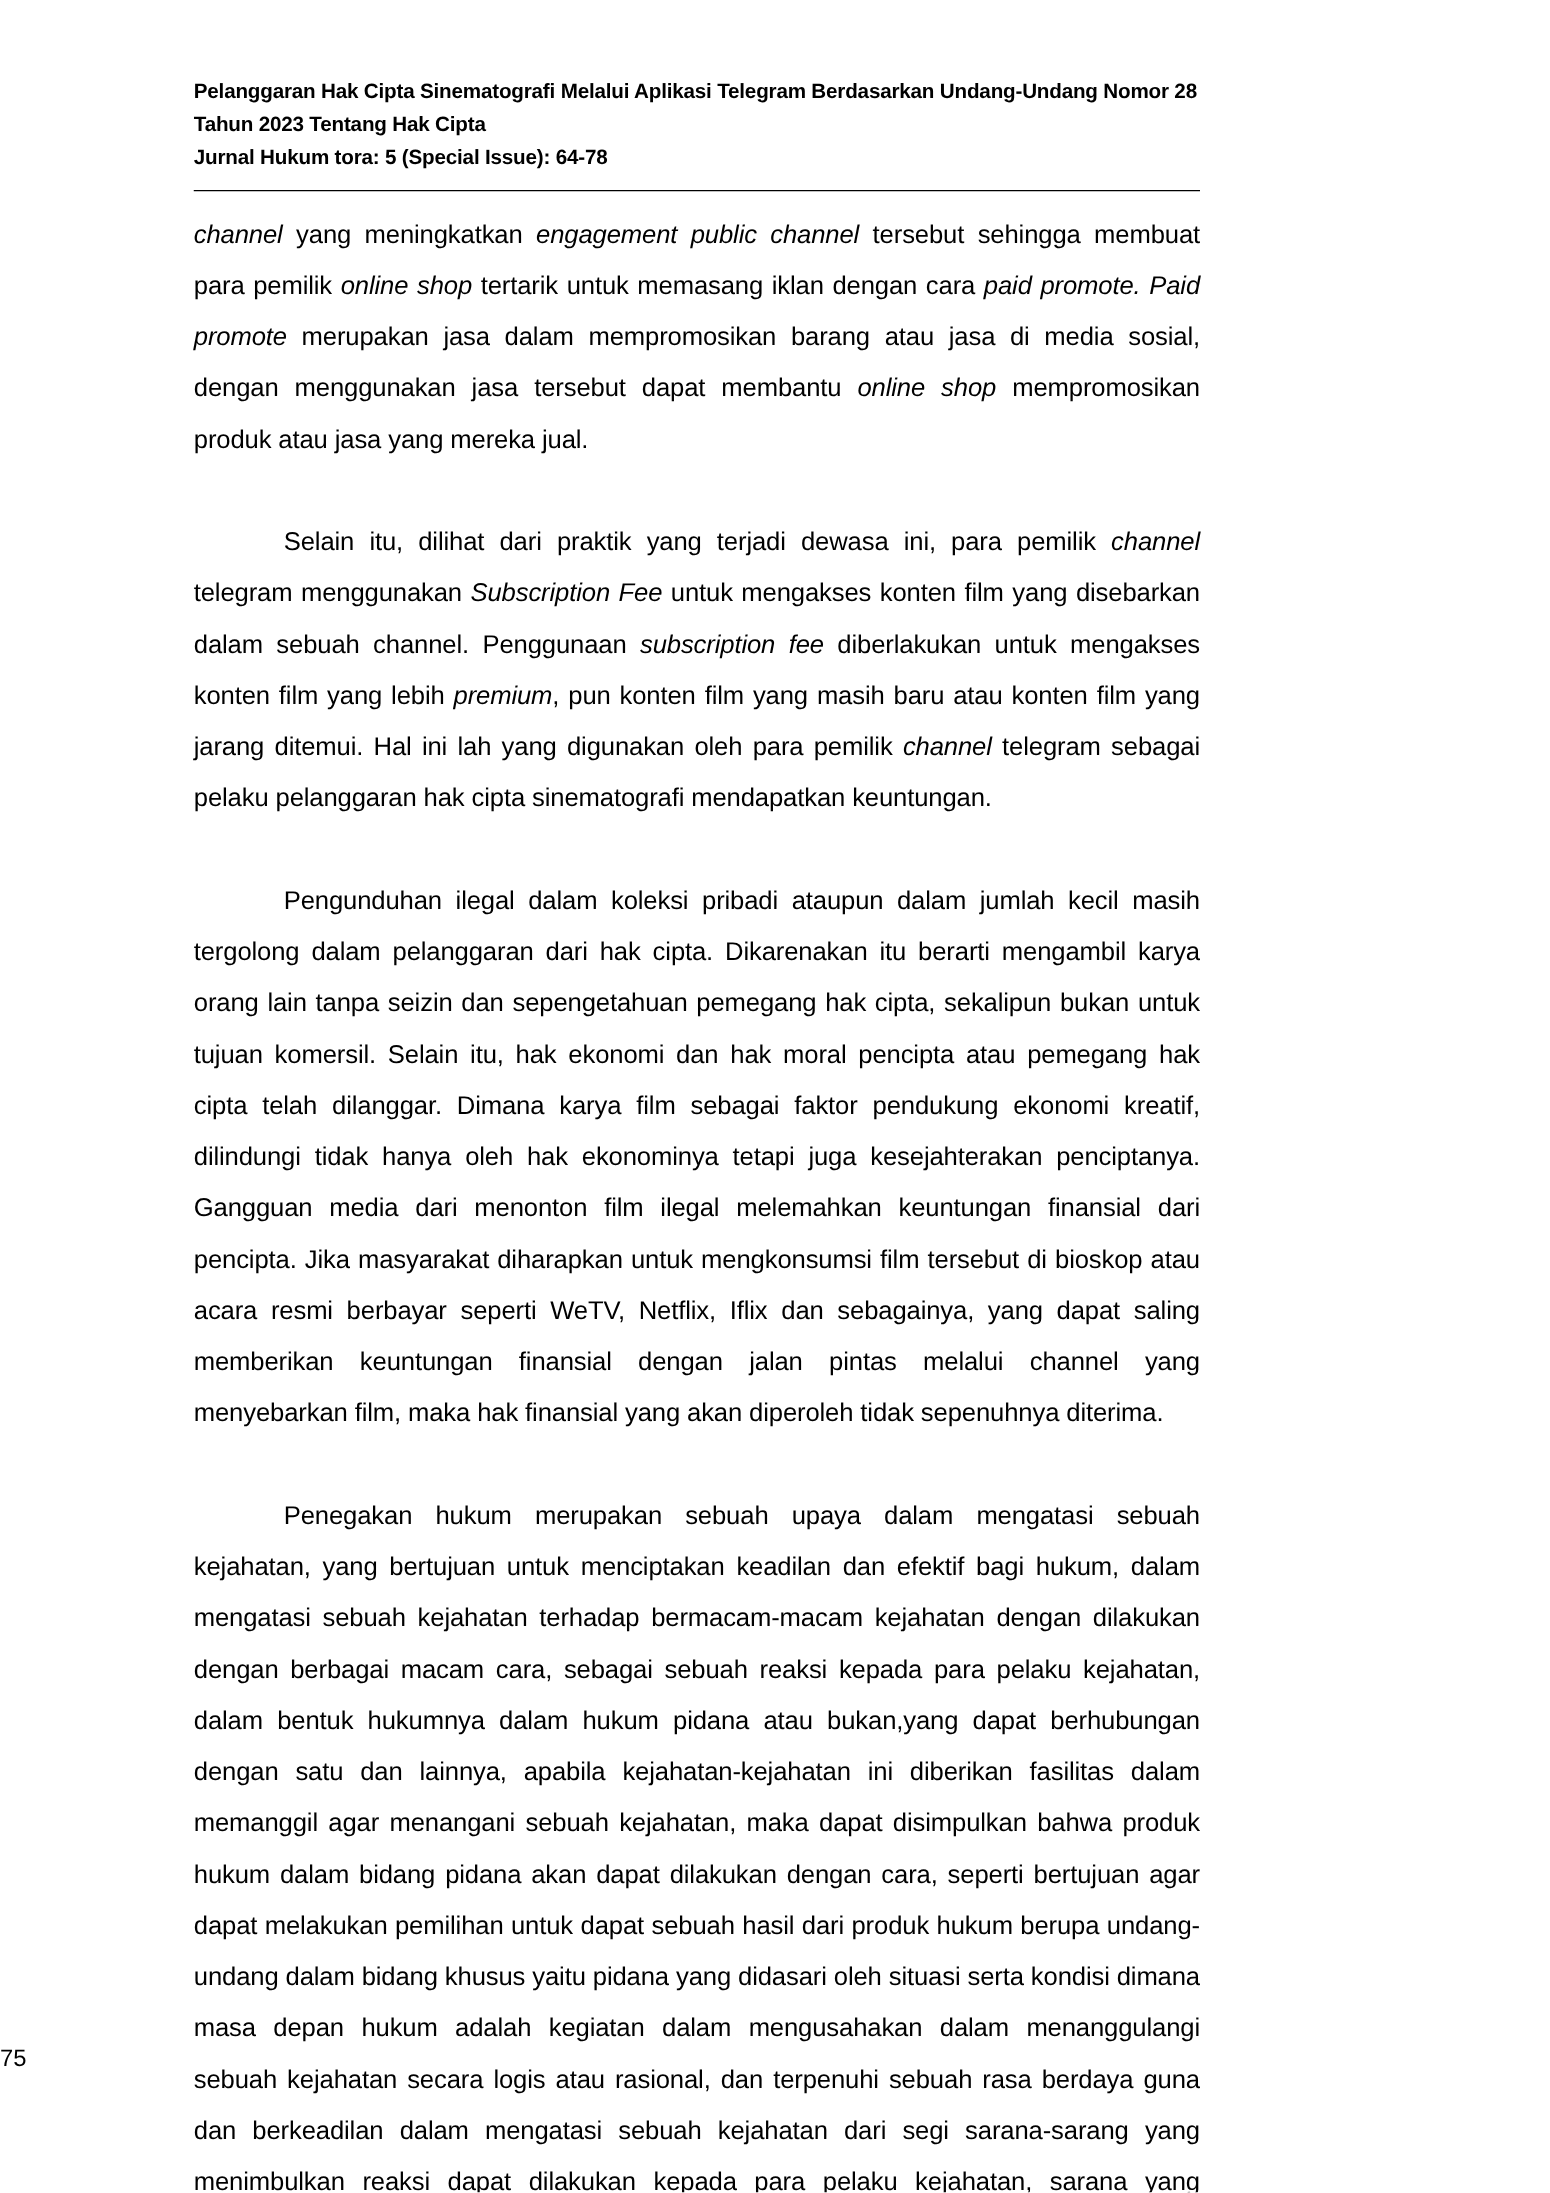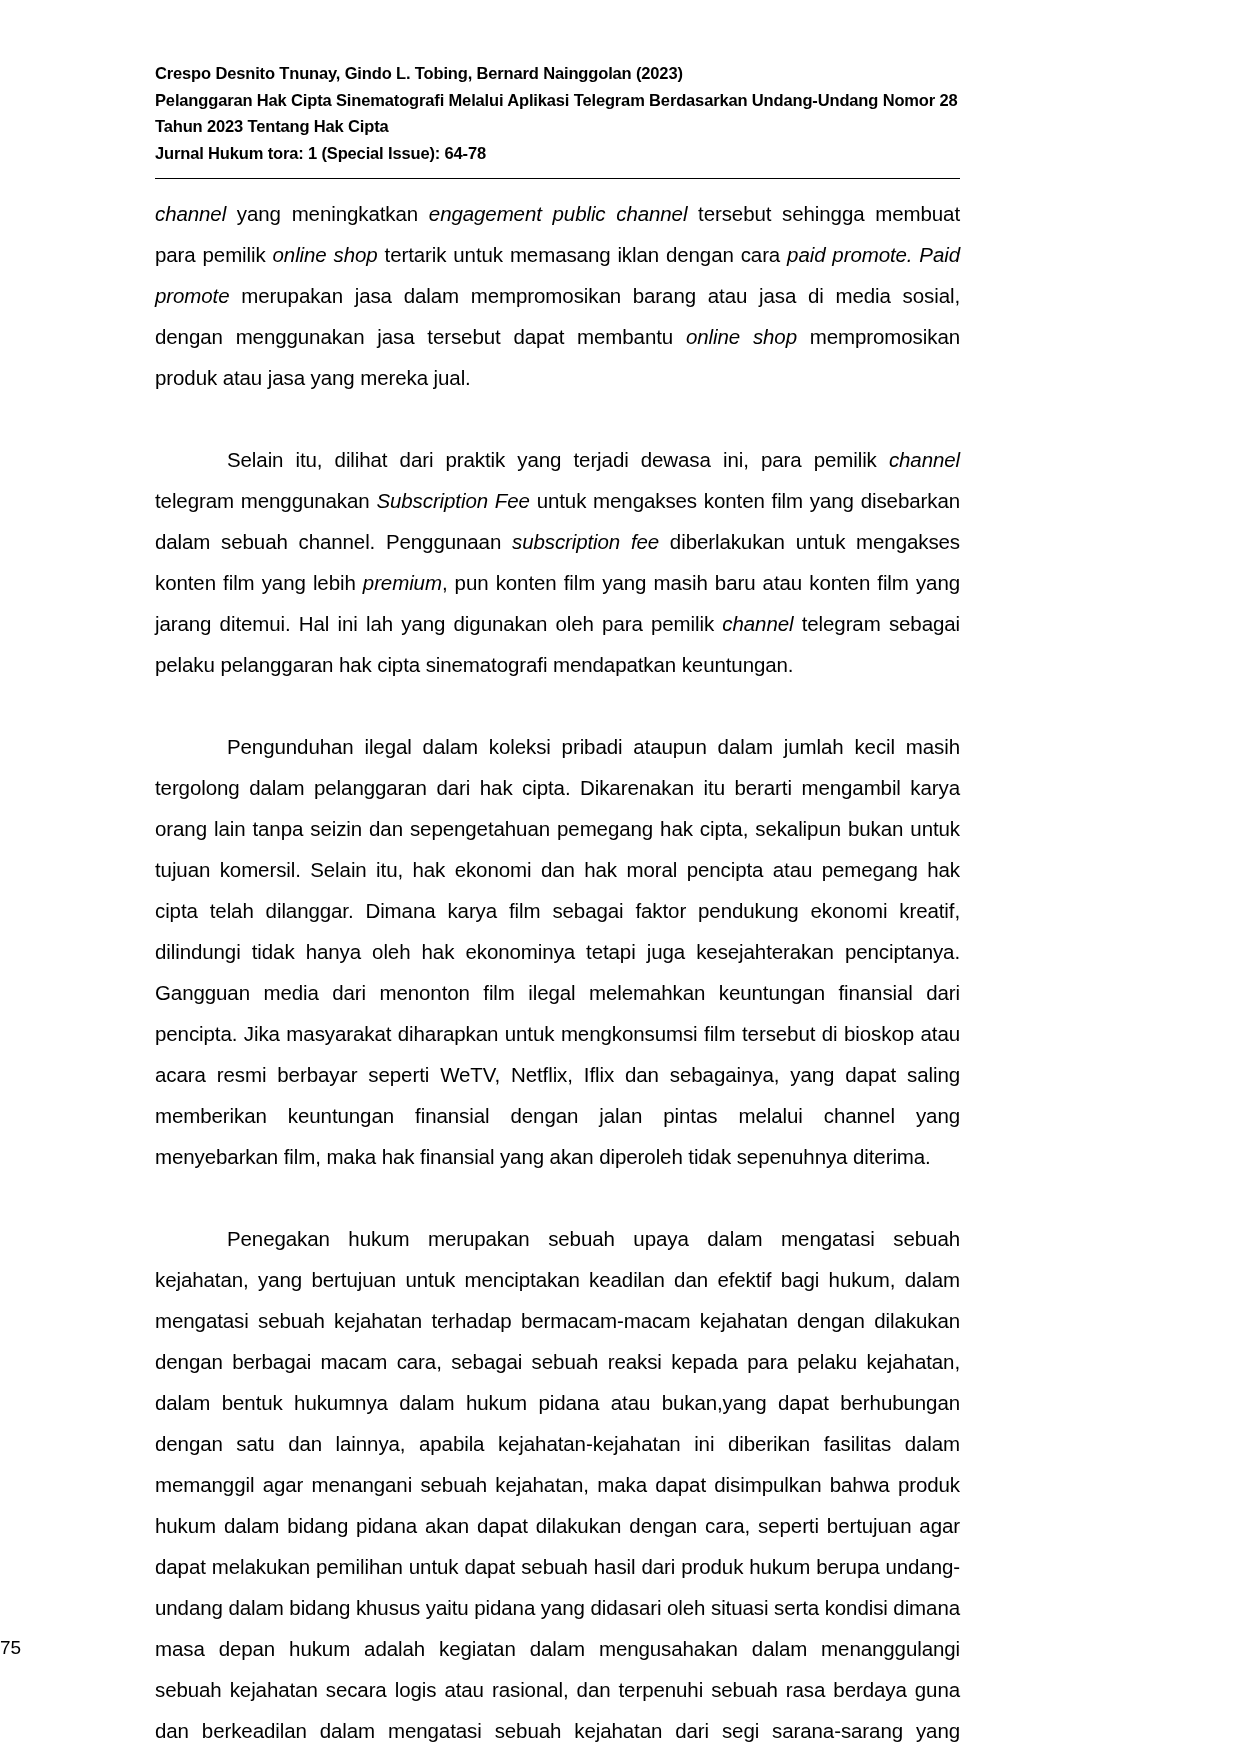--- a/index.html
+++ b/index.html
@@ -76,23 +76,22 @@
   }
 </style>
 </head>
 <body>
 
 <div class="page">
 
   <div class="content">
 
     <div class="runhead">
-      <div>Crespo Desnito Tnunay, Gindo L. Tobing, Bernard Nainggolan (2023)</div>
       <div>Pelanggaran Hak Cipta Sinematografi Melalui Aplikasi Telegram Berdasarkan Undang-Undang Nomor 28 Tahun 2023 Tentang Hak Cipta</div>
-      <div>Jurnal Hukum tora: 1 (Special Issue): 64-78</div>
+      <div>Jurnal Hukum tora: 5 (Special Issue): 64-78</div>
     </div>
 
     <hr class="rule">
 
     <div class="body-text">
 
       <p class=""><i>channel</i> yang meningkatkan <i>engagement public channel</i> tersebut sehingga membuat para pemilik <i>online shop</i> tertarik untuk memasang iklan dengan cara <i>paid promote. Paid promote</i> merupakan jasa dalam mempromosikan barang atau jasa di media sosial, dengan menggunakan jasa tersebut dapat membantu <i>online shop</i> mempromosikan produk atau jasa yang mereka jual.</p>
 
       <p class="indent gap">Selain itu, dilihat dari praktik yang terjadi dewasa ini, para pemilik <i>channel</i> telegram menggunakan <i>Subscription Fee</i> untuk mengakses konten film yang disebarkan dalam sebuah channel. Penggunaan <i>subscription fee</i> diberlakukan untuk mengakses konten film yang lebih <i>premium</i>, pun konten film yang masih baru atau konten film yang jarang ditemui. Hal ini lah yang digunakan oleh para pemilik <i>channel</i> telegram sebagai pelaku pelanggaran hak cipta sinematografi mendapatkan keuntungan.</p>
 

